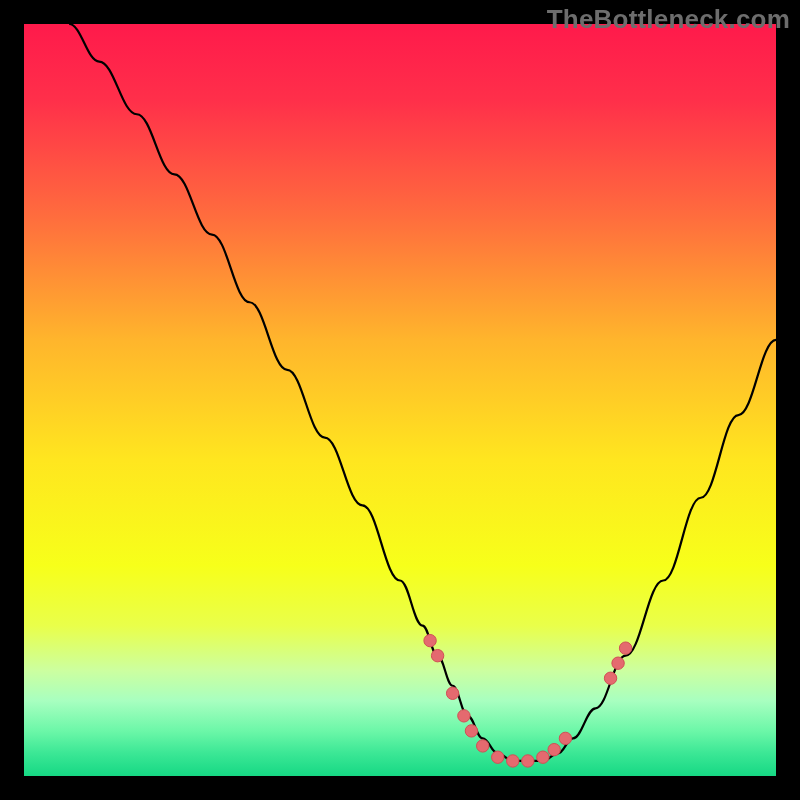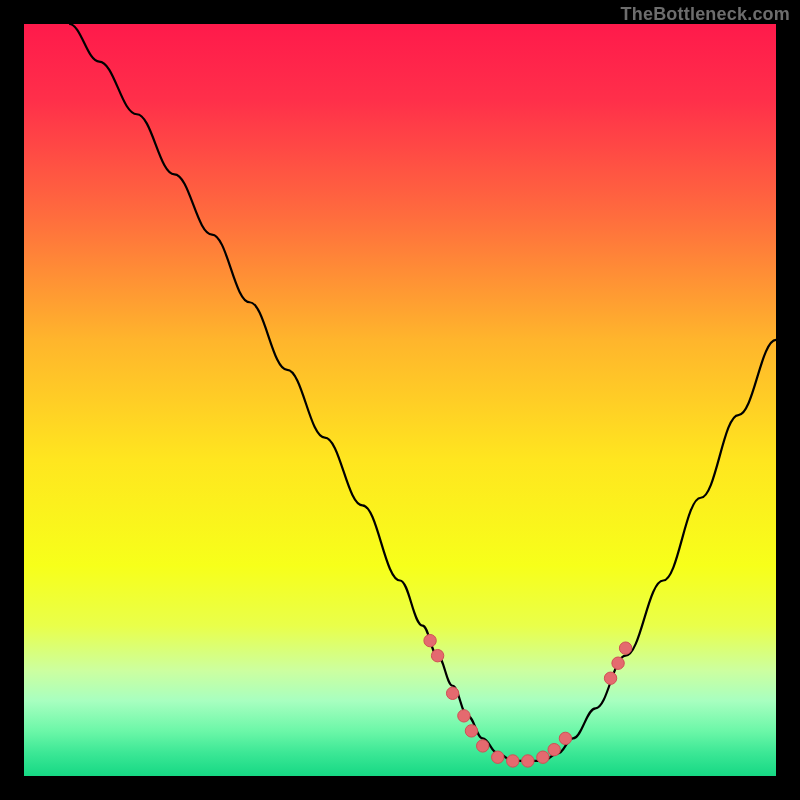--- a/index.html
+++ b/index.html
@@ -23,21 +23,21 @@
     left: 0;
     top: 0;
     width: 752px;
     height: 752px;
   }
   .watermark {
     position: absolute;
     top: 4px;
     right: 10px;
     font-family: Arial, Helvetica, sans-serif;
-    font-size: 18px;
+    font-size: 26px;
     font-weight: 600;
     color: #6d6d6d;
     letter-spacing: 0.2px;
   }
   svg {
     display: block;
   }
 </style>
 </head>
 <body>

